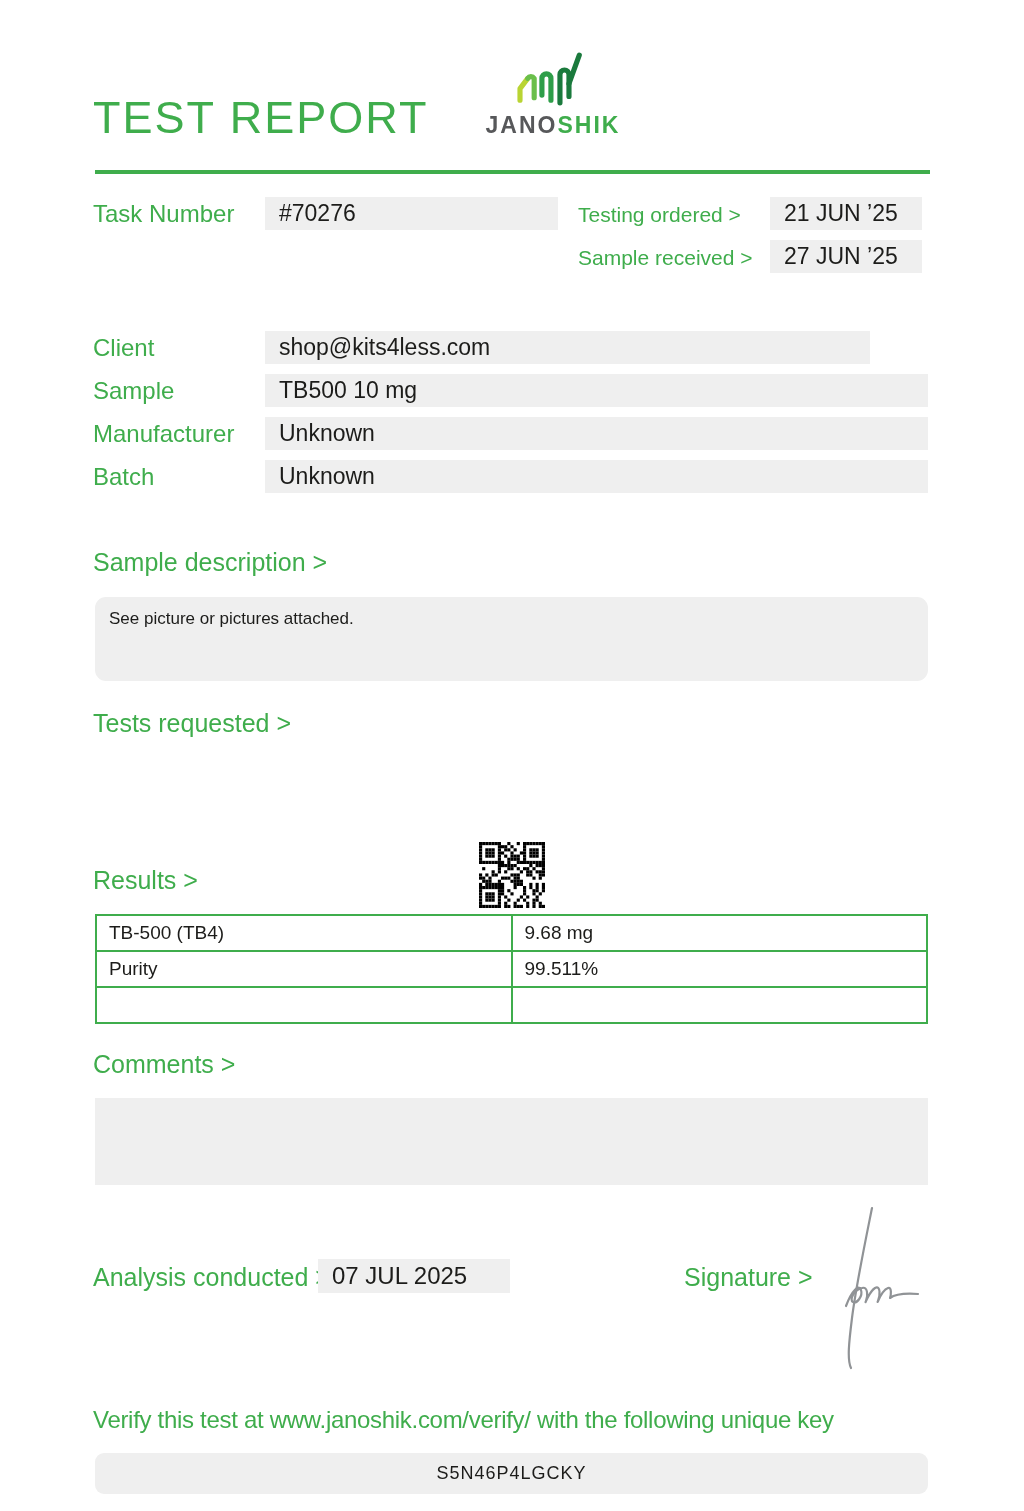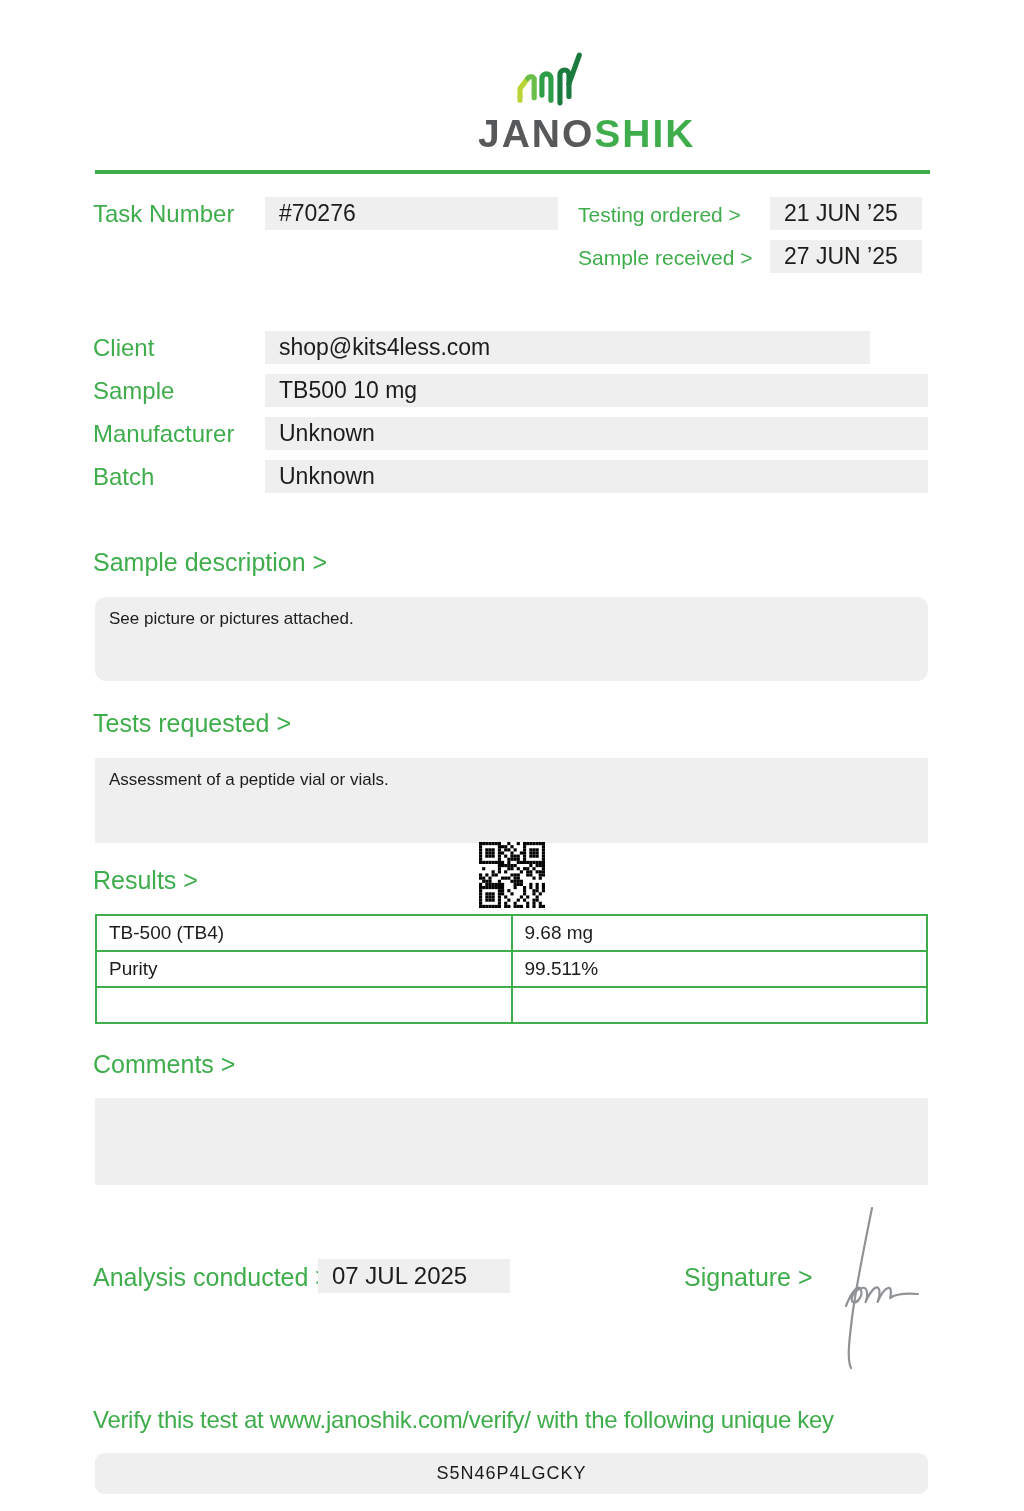--- a/index.html
+++ b/index.html
@@ -33,21 +33,21 @@
     font-size:17px;color:var(--dark);
     padding:12px 14px;
   }
   .heading{font-size:25px;color:var(--green);}
   .page-title{
     font-size:45px;color:var(--green);
     letter-spacing:2px;font-weight:400;
     white-space:nowrap;
   }
   .logo-text{
-    font-size:39px;font-weight:700;letter-spacing:2px;white-space:nowrap;
+    font-size:23px;font-weight:700;letter-spacing:2px;white-space:nowrap;
   }
   .logo-jano{color:#57585a;}
   .logo-shik{color:var(--green);}
   .contact{
     text-align:right;font-size:17px;color:var(--gray);line-height:25px;
   }
   .green-rule{background:var(--green);height:4px;}
   .results-table{
     border-collapse:collapse;width:833px;table-layout:fixed;
   }
@@ -65,20 +65,21 @@
     display:flex;align-items:center;justify-content:center;
     font-size:18px;color:var(--dark);letter-spacing:1px;
   }
   .qr{background:#ffffff;line-height:0;}
 </style>
 </head>
 <body>
 
 <div class="page">
 
+  <div class="abs page-title" style="left:93px;top:92px;">TEST REPORT</div>
 
   <div class="abs" style="left:478px;top:50px;width:150px;text-align:center;">
     <svg width="110" height="58" viewBox="0 0 110 90" style="margin-left:-8px;">
       <g fill="none" stroke-linecap="round" stroke-linejoin="round" stroke-width="8">
         <path d="M10 78 L10 60 L22 44" stroke="#b9d433"></path>
         <path d="M22 44 A6 6 0 0 1 32 44 L32 74" stroke="#6abf4b"></path>
         <path d="M44 70 L44 44 A7 7 0 0 1 58 44 L58 78" stroke="#2e9e49"></path>
         <path d="M72 82 L72 38 A7 7 0 0 1 86 38 L86 72" stroke="#1b7a3d"></path>
         <path d="M86 52 L102 8" stroke="#1b7a3d"></path>
       </g>
@@ -107,21 +108,20 @@
   <div class="abs label" style="left:93px;top:420px;">Manufacturer</div>
   <div class="abs value-box" style="left:265px;top:417px;width:663px;height:33px;">Unknown</div>
 
   <div class="abs label" style="left:93px;top:463px;">Batch</div>
   <div class="abs value-box" style="left:265px;top:460px;width:663px;height:33px;">Unknown</div>
 
   <div class="abs heading" style="left:93px;top:548px;">Sample description &gt;</div>
   <div class="abs fill-box" style="left:95px;top:597px;width:833px;height:84px;border-radius:11px;">See picture or pictures attached.</div>
 
   <div class="abs heading" style="left:93px;top:709px;">Tests requested &gt;</div>
-  <div class="abs fill-box" style="left:95px;top:758px;width:833px;height:85px;">Assessment of a peptide vial or vials.</div>
 
   <div class="abs qr" style="left:479px;top:842px;width:66px;height:66px;" id="qr"><svg width="66" height="66" viewBox="0 0 63 63" xmlns="http://www.w3.org/2000/svg">
         <rect width="63" height="63" fill="#ffffff"></rect>
         <rect x="0" y="0" width="3" height="3" fill="#000"></rect>
         <rect x="3" y="0" width="3" height="3" fill="#000"></rect>
         <rect x="6" y="0" width="3" height="3" fill="#000"></rect>
         <rect x="9" y="0" width="3" height="3" fill="#000"></rect>
         <rect x="12" y="0" width="3" height="3" fill="#000"></rect>
         <rect x="15" y="0" width="3" height="3" fill="#000"></rect>
         <rect x="18" y="0" width="3" height="3" fill="#000"></rect>

